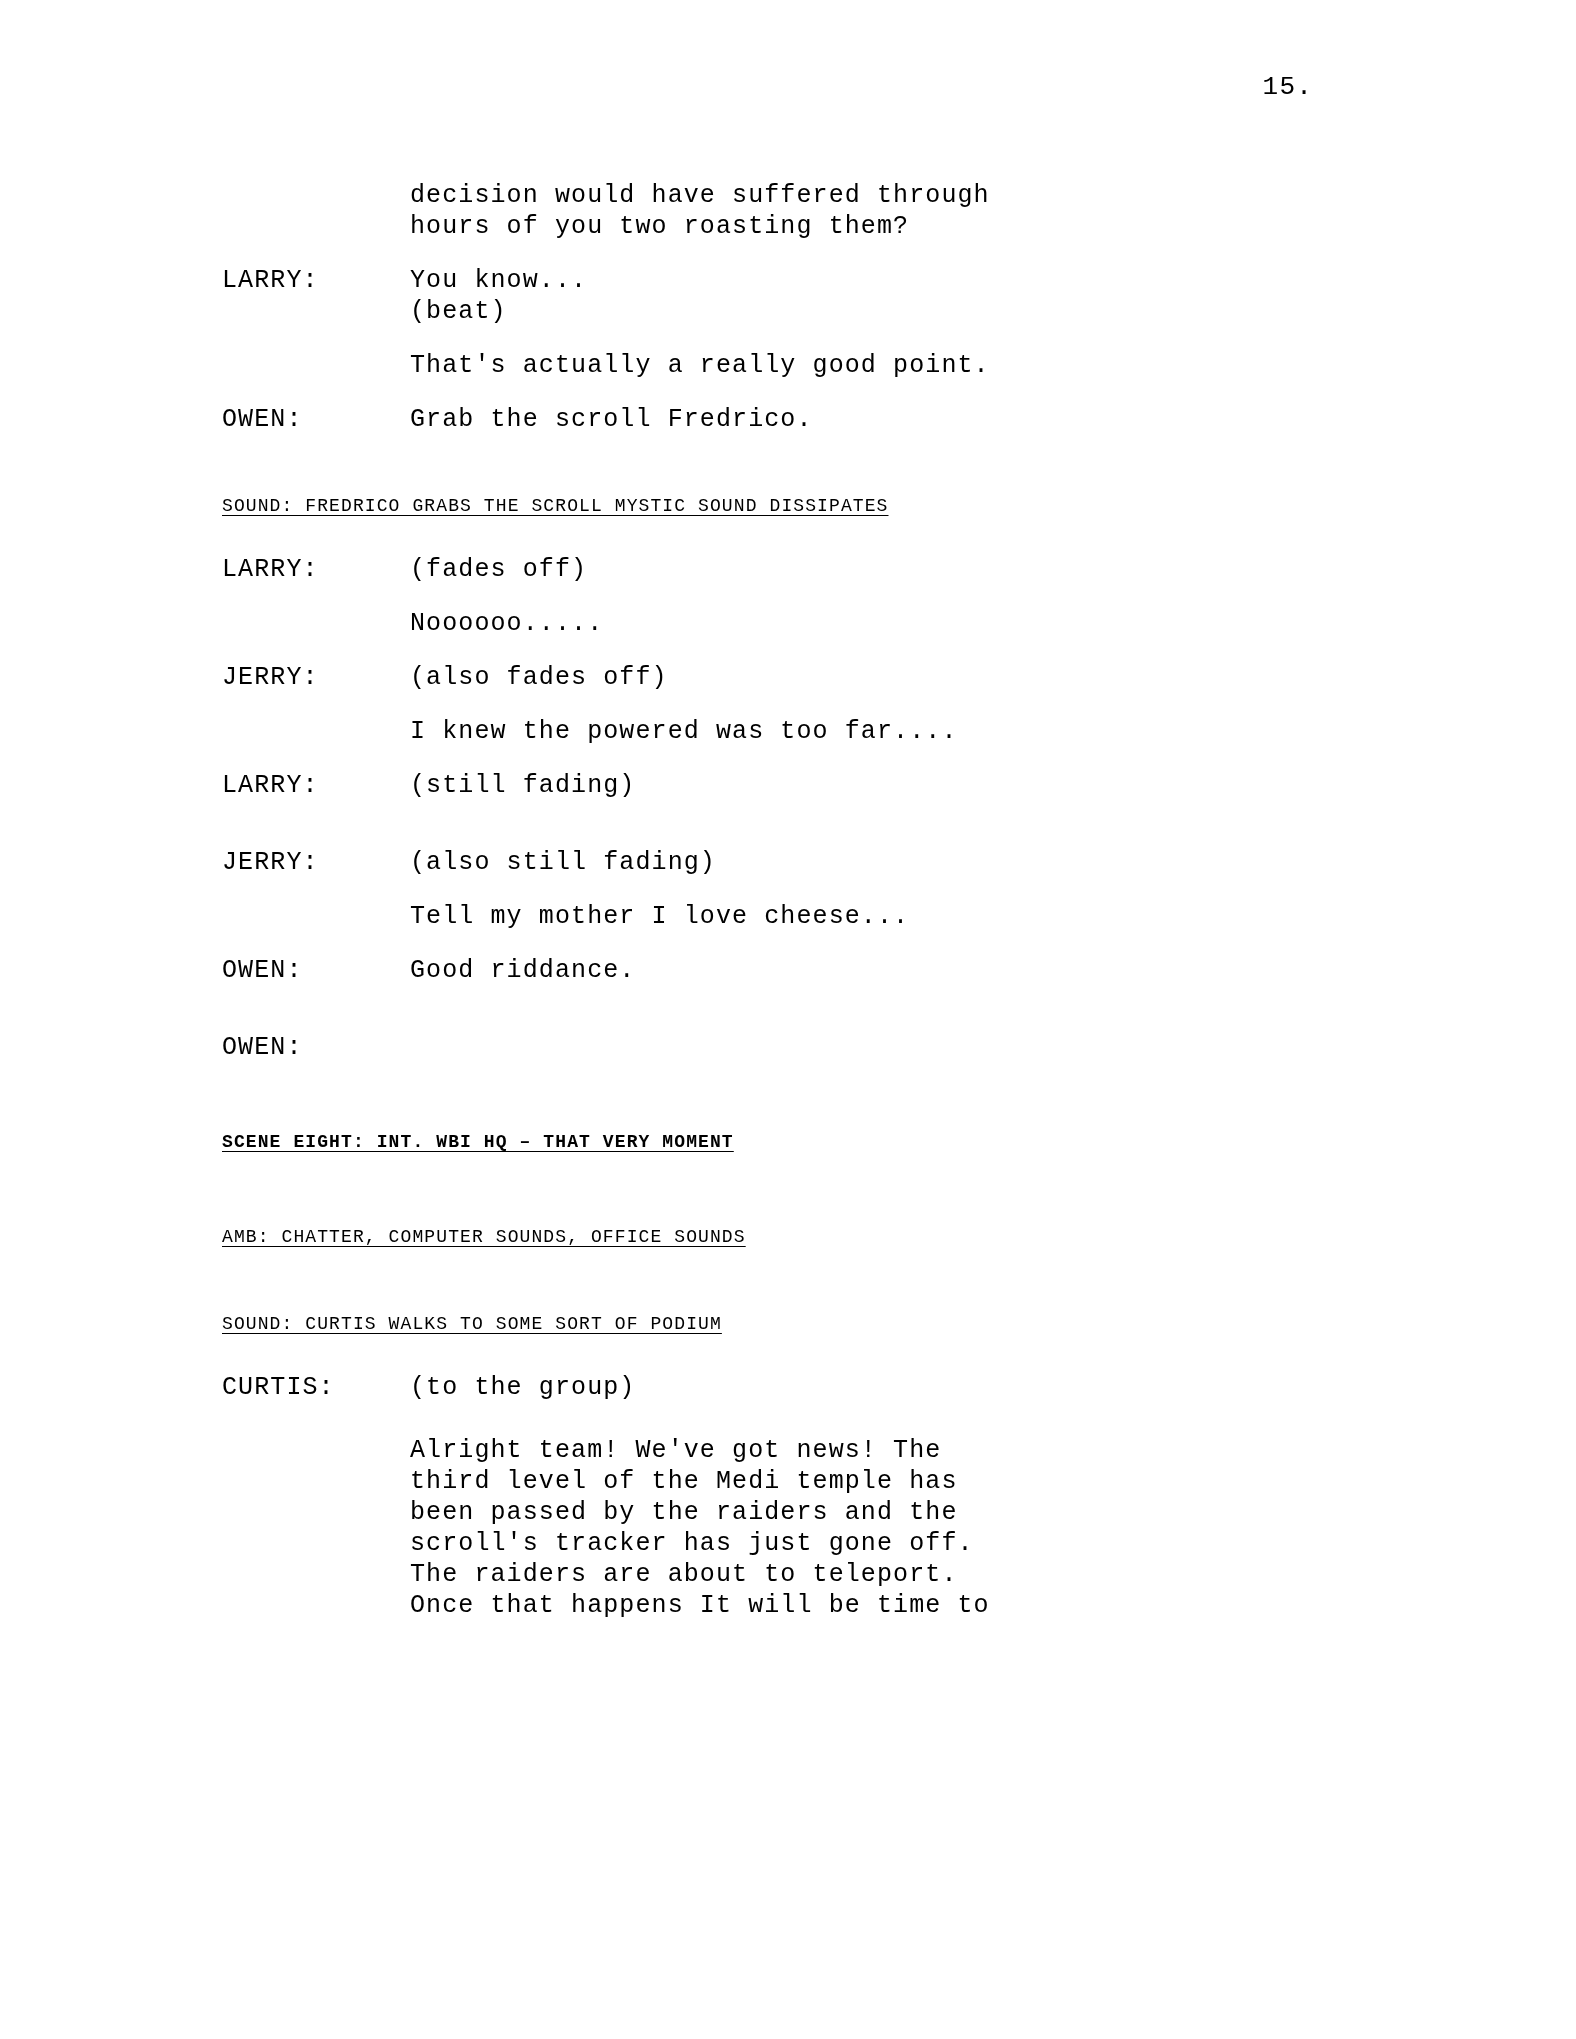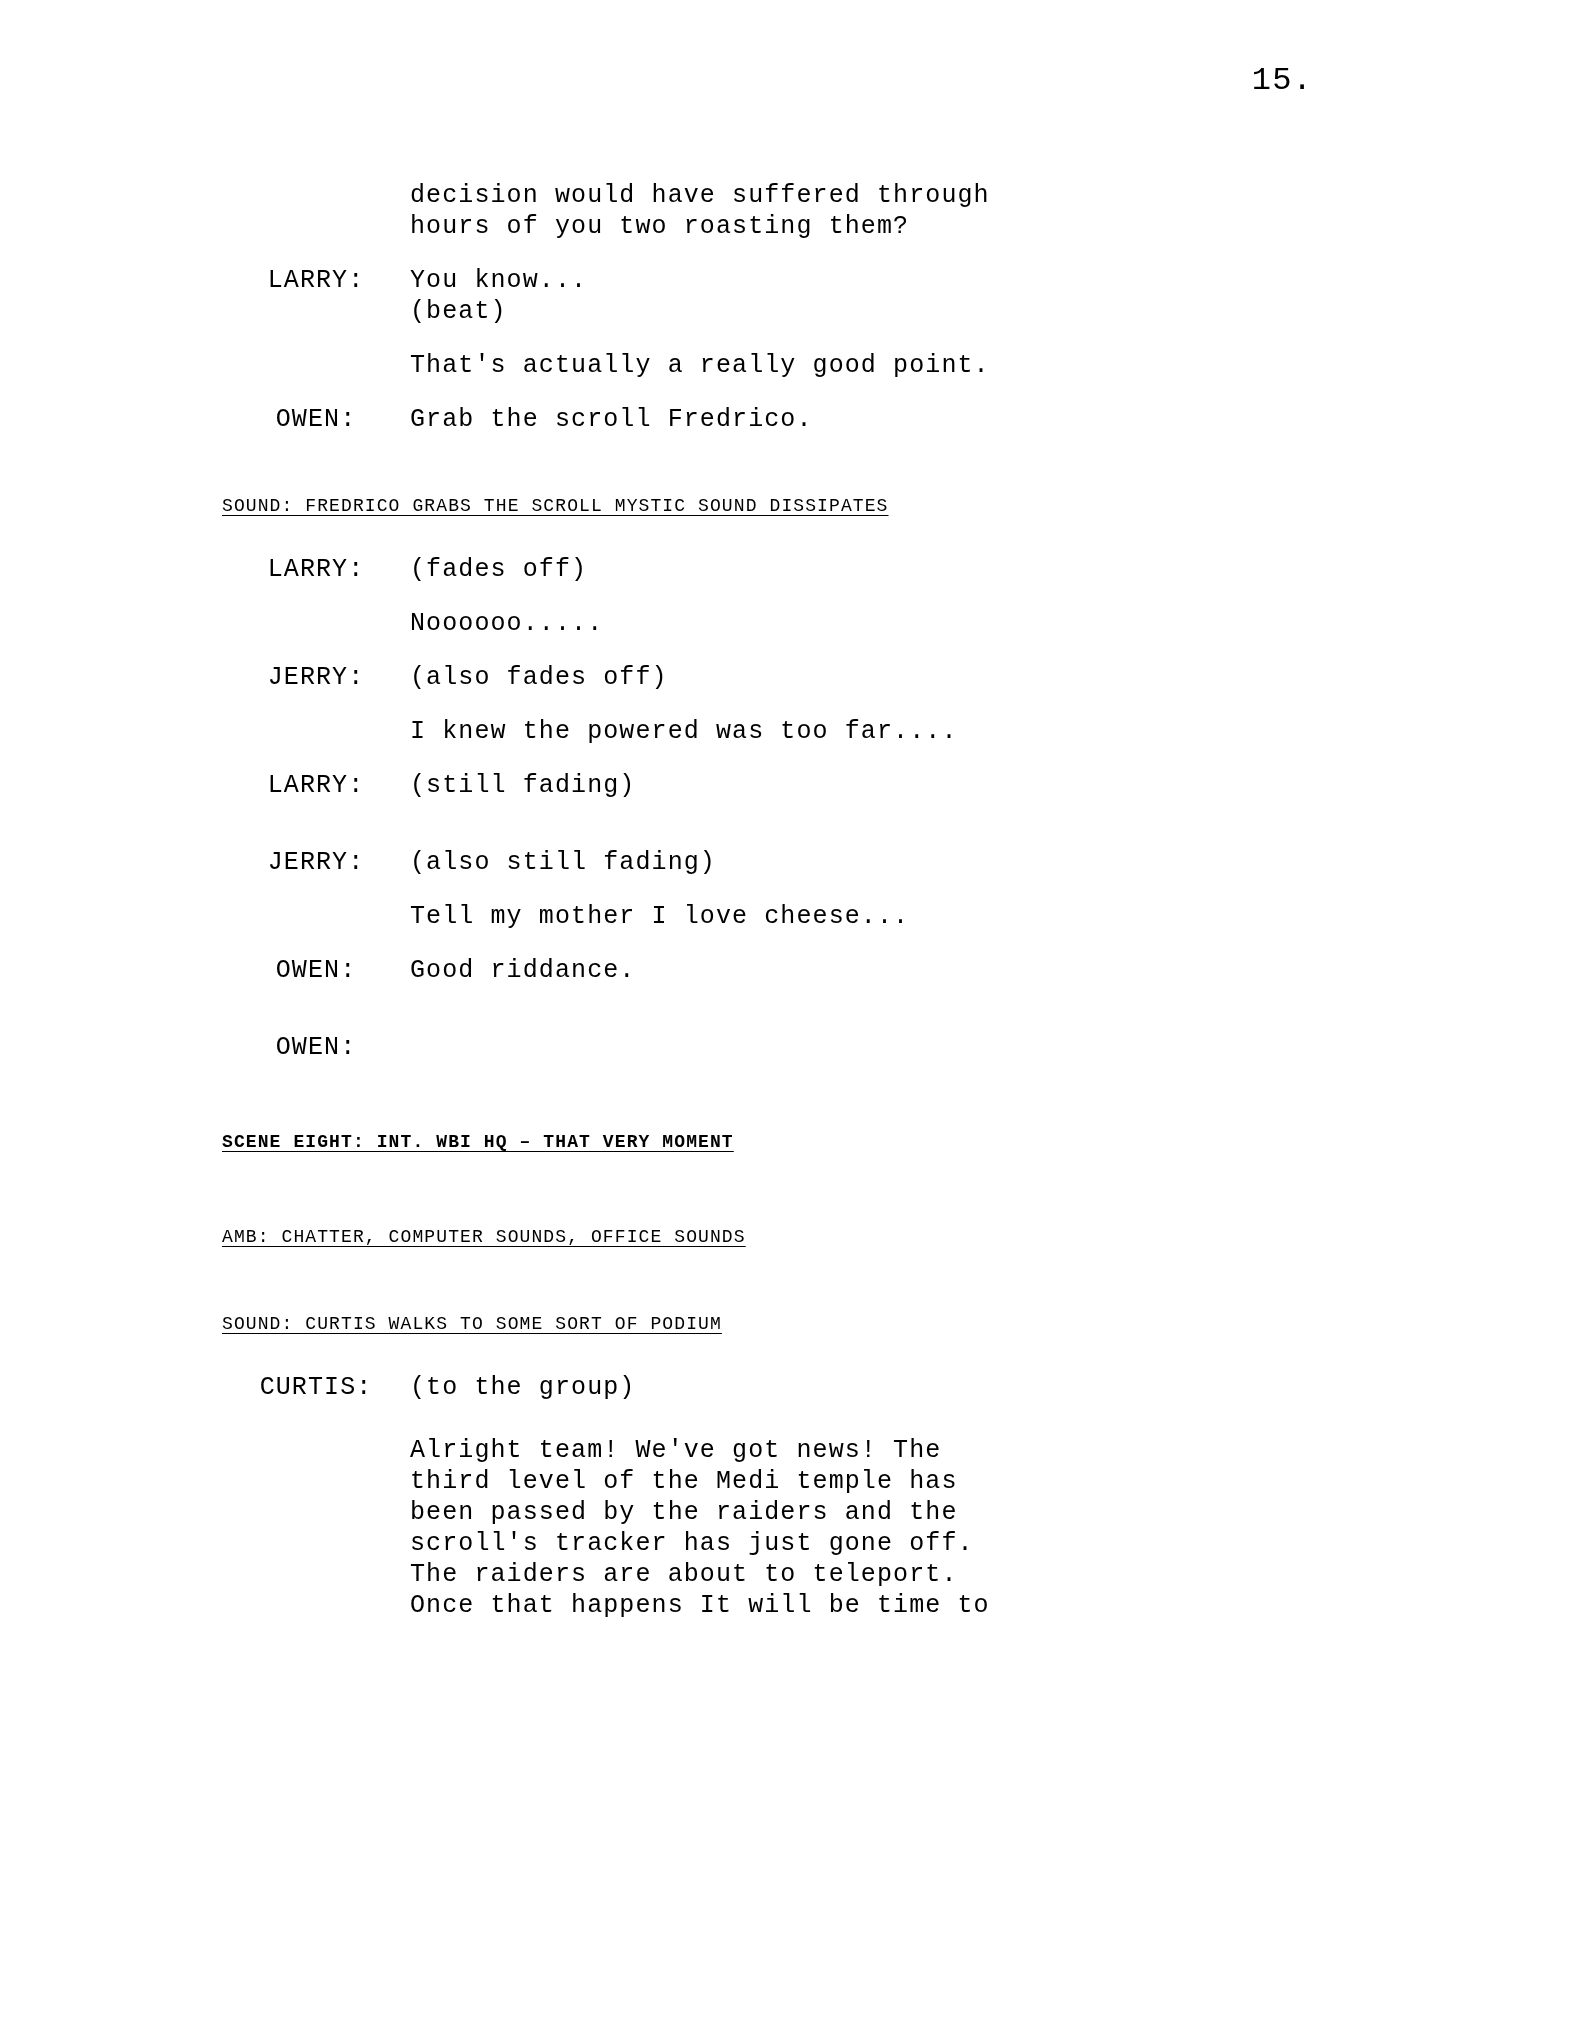--- a/index.html
+++ b/index.html
@@ -16,23 +16,23 @@
     overflow: hidden;
   }
   .page {
     position: relative;
     width: 1576px;
     height: 2039px;
     box-sizing: border-box;
   }
   .page-number {
     position: absolute;
-    top: 62px;
+    top: 72px;
     right: 263px;
-    font-size: 32px;
+    font-size: 26px;
     letter-spacing: 1.2px;
   }
   .script {
     position: absolute;
     top: 180px;
     left: 0;
     width: 1289px;
   }
   .row {
     position: relative;
@@ -41,21 +41,20 @@
   }
   .cue {
     width: 410px;
     flex: 0 0 410px;
     padding-left: 222px;
     box-sizing: border-box;
     font-size: 25px;
     line-height: 31px;
     letter-spacing: 1.1px;
     white-space: pre;
-    text-align: center;
   }
   .speech {
     flex: 1 1 auto;
     padding-right: 290px;
     font-size: 25px;
     line-height: 31px;
     letter-spacing: 1.1px;
     white-space: pre-wrap;
   }
   .gap-sm { height: 23px; }

